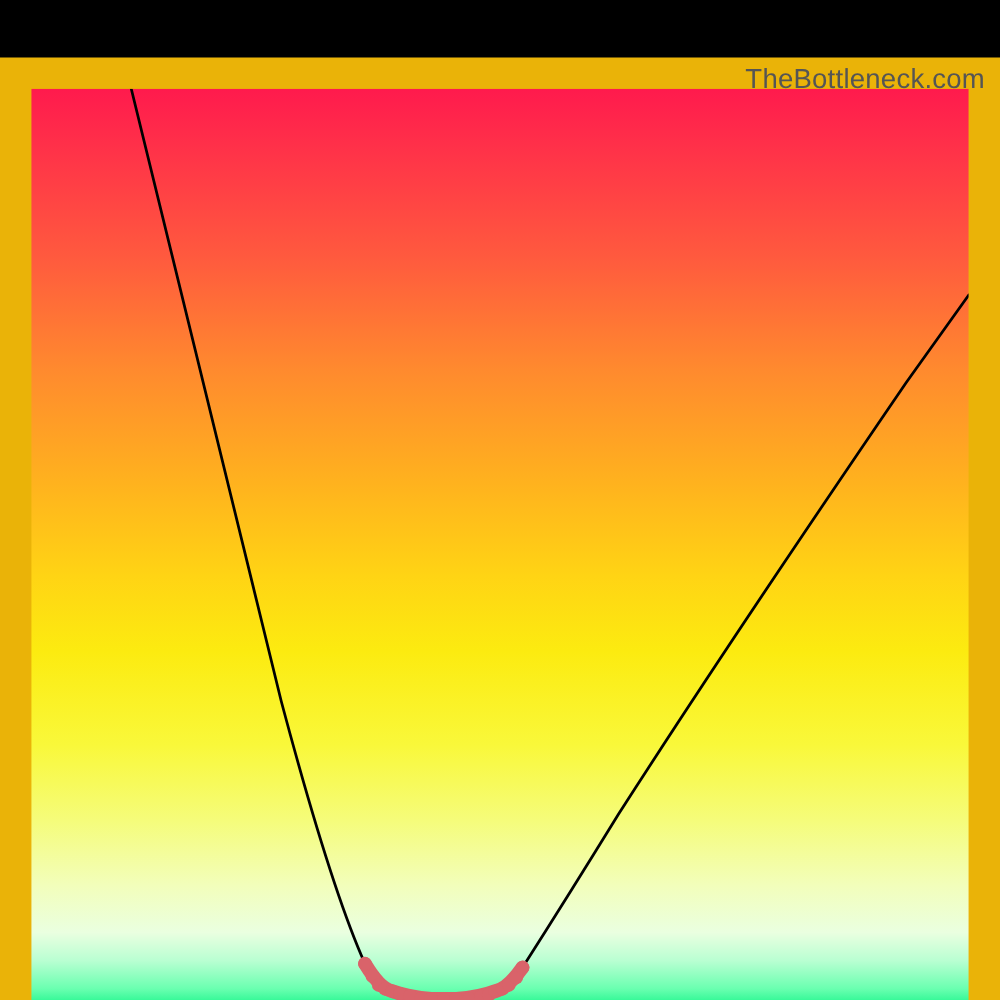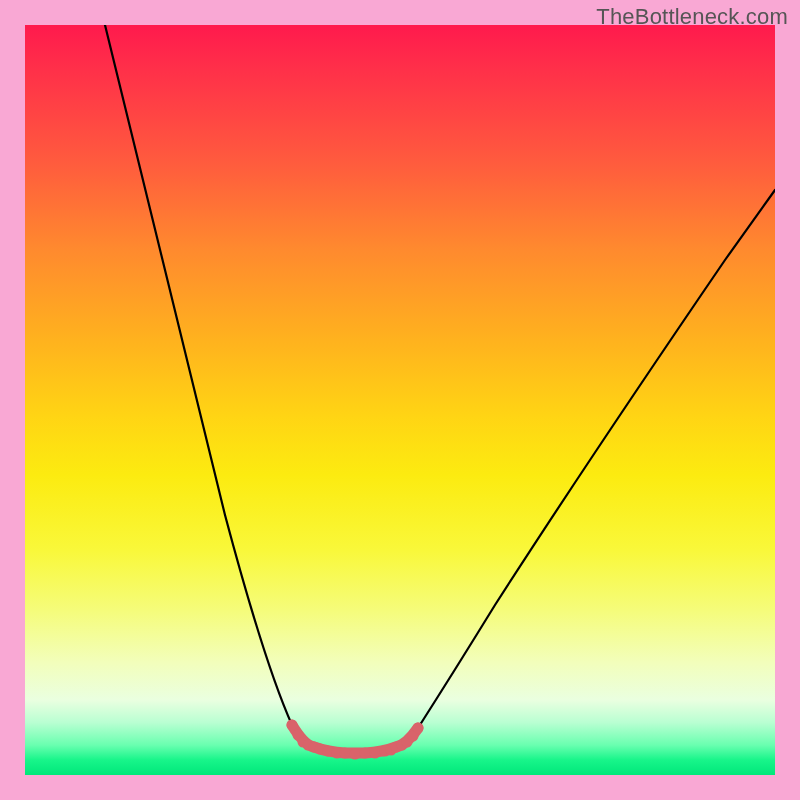--- a/index.html
+++ b/index.html
@@ -7,21 +7,22 @@
     padding: 0;
     width: 800px;
     height: 800px;
     background: #000;
     overflow: hidden;
     font-family: Arial, Helvetica, sans-serif;
   }
   .frame {
     position: absolute;
     inset: 0;
-    background: #f9a8d4;
+    background: #eab308;
+    margin-top: 46px;
   }
   .plot-area {
     position: absolute;
     left: 25px;
     top: 25px;
     width: 750px;
     height: 750px;
     overflow: hidden;
   }
   .gradient {

